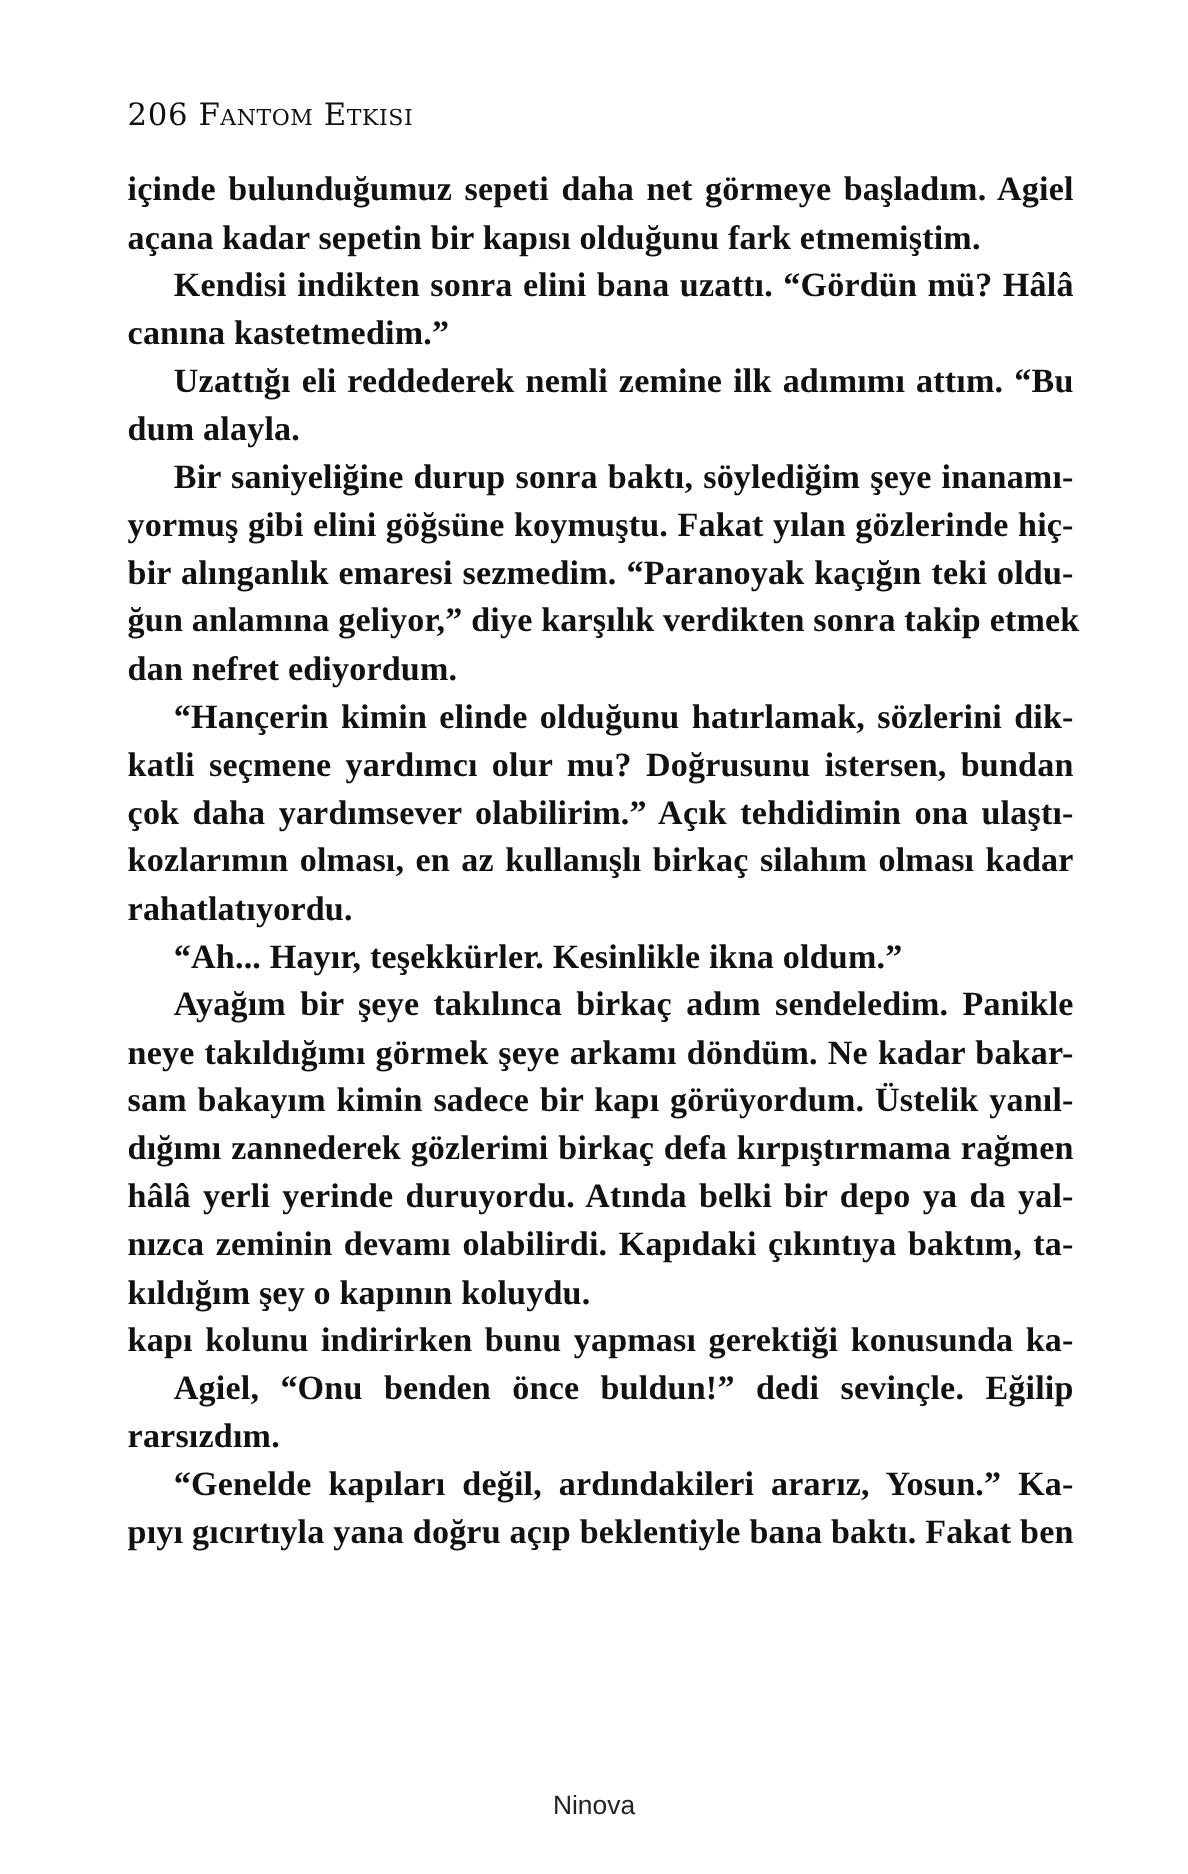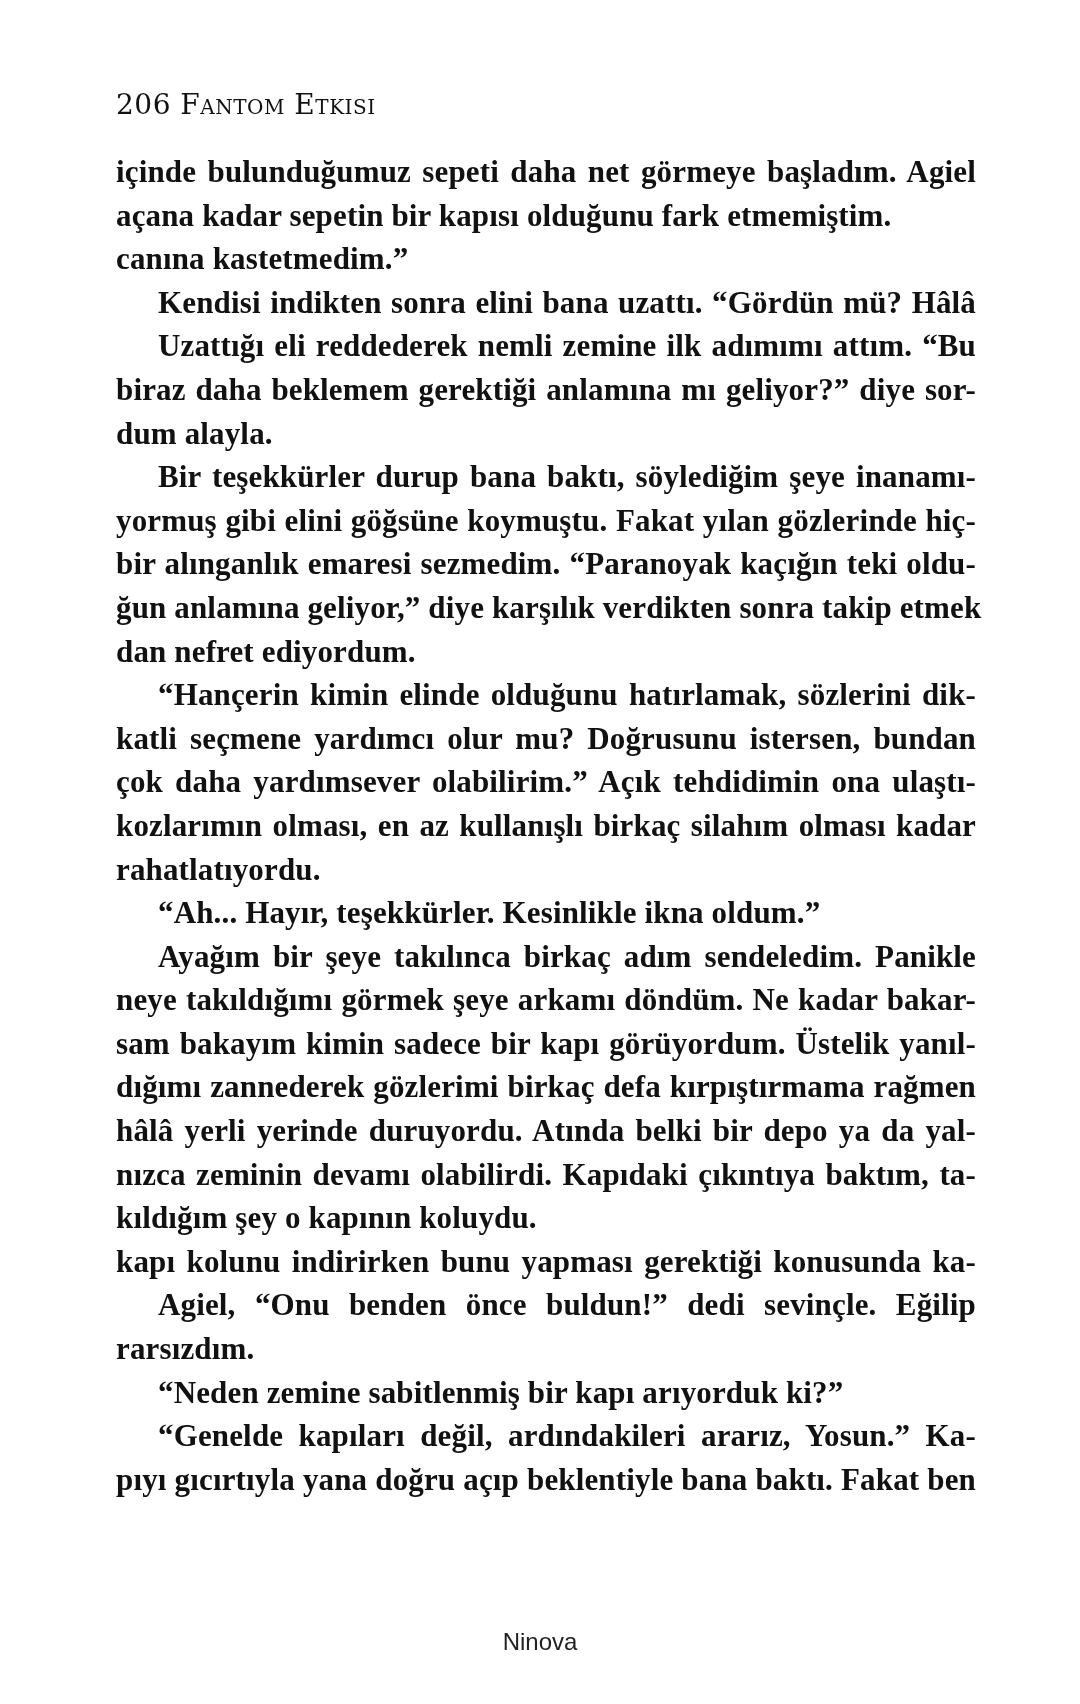--- a/index.html
+++ b/index.html
@@ -17,44 +17,42 @@
 <body>
 
 <div class="page-header">
   <span class="num">206</span>
   <span class="title">Fantom Etkisi</span>
 </div>
 
 <div class="body-text" id="body-text">
     <div class="line">içinde bulunduğumuz sepeti daha net görmeye başladım. Agiel</div>
     <div class="line last">açana kadar sepetin bir kapısı olduğunu fark etmemiştim.</div>
+    <div class="line indent">Kendisi indikten sonra elini bana uzattı. “Gördün mü? Hâlâ</div>
     <div class="line last">canına kastetmedim.”</div>
-    <div class="line indent">Kendisi indikten sonra elini bana uzattı. “Gördün mü? Hâlâ</div>
     <div class="line indent">Uzattığı eli reddederek nemli zemine ilk adımımı attım. “Bu</div>
-    <div class="line">biraz daha beklemem gerektiği anlamına mı geliyor?” diye sor-</div>
     <div class="line last">dum alayla.</div>
-    <div class="line indent">Bir teşekkürler durup bana baktı, söylediğim şeye inanamı-</div>
+    <div class="line indent">Bir saniyeliğine durup sonra baktı, söylediğim şeye inanamı-</div>
     <div class="line">yormuş gibi elini göğsüne koymuştu. Fakat yılan gözlerinde hiç-</div>
     <div class="line">bir alınganlık emaresi sezmedim. “Paranoyak kaçığın teki oldu-</div>
     <div class="line">ğun anlamına geliyor,” diye karşılık verdikten sonra takip etmek</div>
     <div class="line last">dan nefret ediyordum.</div>
     <div class="line indent">“Hançerin kimin elinde olduğunu hatırlamak, sözlerini dik-</div>
     <div class="line">katli seçmene yardımcı olur mu? Doğrusunu istersen, bundan</div>
     <div class="line">çok daha yardımsever olabilirim.” Açık tehdidimin ona ulaştı-</div>
     <div class="line">kozlarımın olması, en az kullanışlı birkaç silahım olması kadar</div>
     <div class="line last">rahatlatıyordu.</div>
     <div class="line indent last">“Ah... Hayır, teşekkürler. Kesinlikle ikna oldum.”</div>
     <div class="line indent">Ayağım bir şeye takılınca birkaç adım sendeledim. Panikle</div>
     <div class="line">neye takıldığımı görmek şeye arkamı döndüm. Ne kadar bakar-</div>
     <div class="line">sam bakayım kimin sadece bir kapı görüyordum. Üstelik yanıl-</div>
     <div class="line">dığımı zannederek gözlerimi birkaç defa kırpıştırmama rağmen</div>
     <div class="line">hâlâ yerli yerinde duruyordu. Atında belki bir depo ya da yal-</div>
     <div class="line">nızca zeminin devamı olabilirdi. Kapıdaki çıkıntıya baktım, ta-</div>
     <div class="line last">kıldığım şey o kapının koluydu.</div>
     <div class="line">kapı kolunu indirirken bunu yapması gerektiği konusunda ka-</div>
     <div class="line indent">Agiel, “Onu benden önce buldun!” dedi sevinçle. Eğilip</div>
     <div class="line last">rarsızdım.</div>
-    <div class="line indent last">“Neden zemine sabitlenmiş bir kapı arıyorduk ki?”</div>
     <div class="line indent">“Genelde kapıları değil, ardındakileri ararız, Yosun.” Ka-</div>
     <div class="line">pıyı gıcırtıyla yana doğru açıp beklentiyle bana baktı. Fakat ben</div>
   </div>
 
 <div class="footer">Ninova</div>
 
 </body></html>

